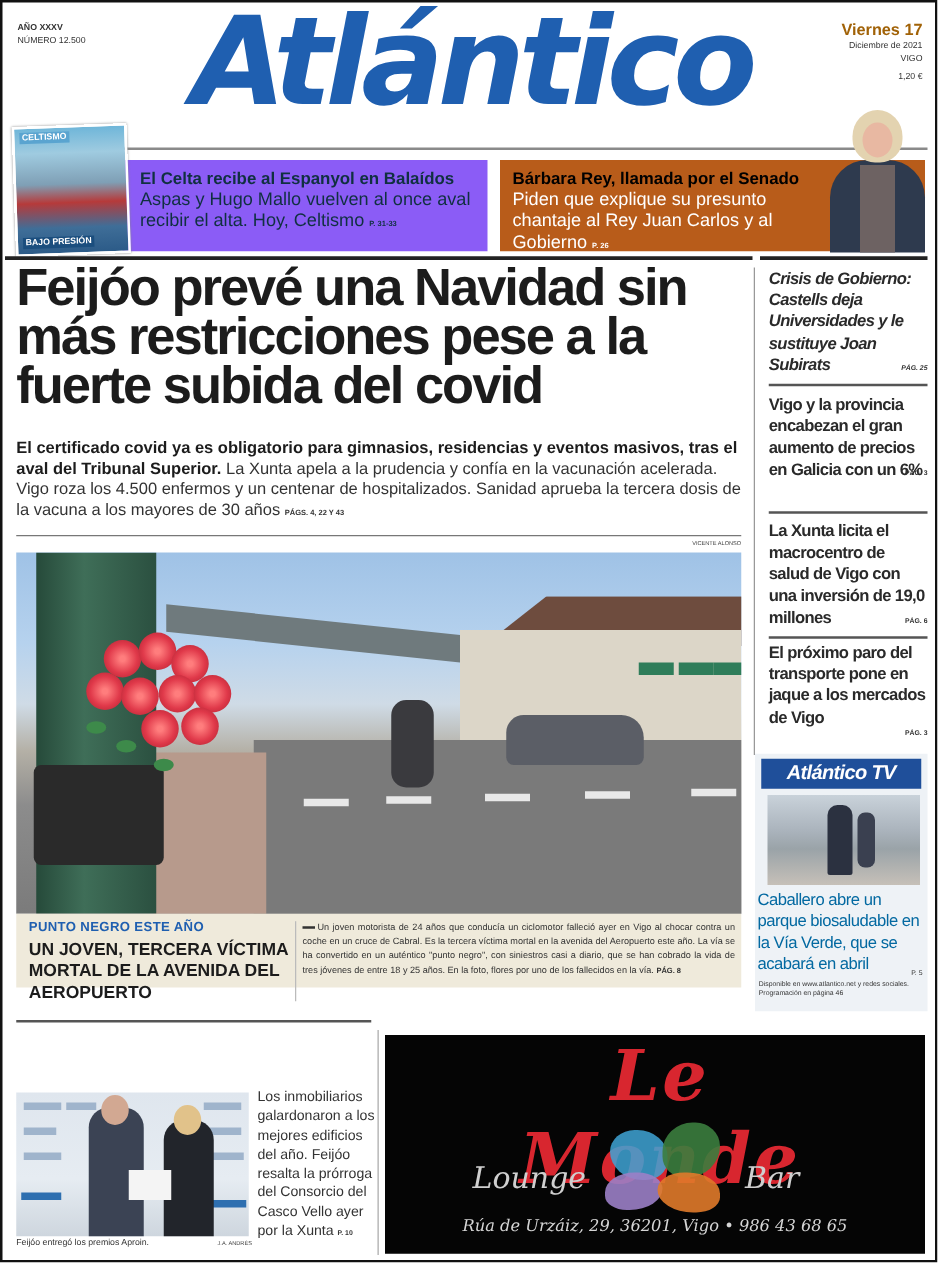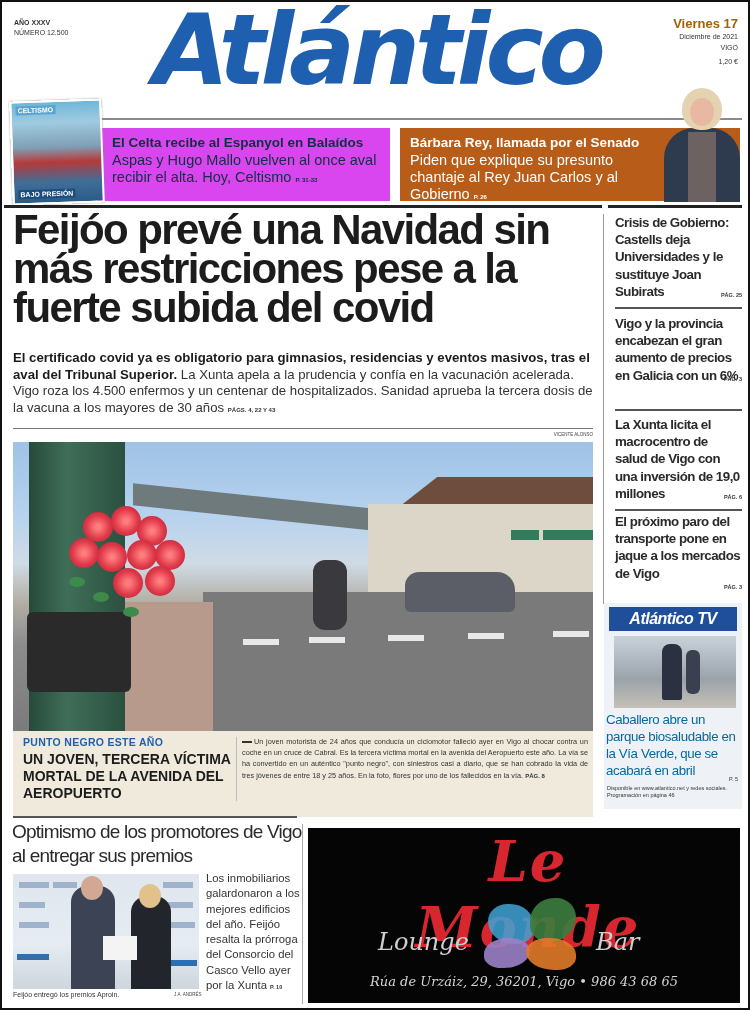--- a/index.html
+++ b/index.html
@@ -17,25 +17,25 @@
   .mast-right .day { font-size: 13px; font-weight: bold; color: #a16207; line-height: 14px; }
   .mast-right .price { margin-top: 3px; }
 
   
   .rule { position: absolute; height: 2px; background: #8a8a8a; }
   .celtismo-cover { position: absolute; left: 9px; top: 98px; width: 92px; height: 104px;
     background: linear-gradient(180deg,#6fb6d9 0%,#9fcbe0 20%,#7f9fb5 45%,#b63a3a 60%,#3f6e98 80%,#2c5b88 100%);
     transform: rotate(-2deg); border: 2px solid #fff; box-shadow: 0 0 2px #888; }
   .celtismo-cover .ct { position: absolute; left: 4px; top: 3px; font-size: 7px; font-weight: bold; color: #fff; background:#5aa4d0; padding:1px 2px; }
   .celtismo-cover .bp { position: absolute; left: 4px; bottom: 4px; font-size: 7px; font-weight: bold; color: #fff; background:#1b4e7e; padding:1px 2px; }
-  .teaser-blue { position: absolute; left: 96px; top: 126px; width: 292px; height: 73px; background: #d946ef; padding: 6px 0 0 14px; }
+  .teaser-blue { position: absolute; left: 96px; top: 126px; width: 292px; height: 73px; background: #8b5cf6; padding: 6px 0 0 14px; }
   .teaser-orange { position: absolute; left: 398px; top: 126px; width: 340px; height: 73px; background: #b85c1a; padding: 6px 0 0 10px; }
   .teaser-title { font-size: 13.5px; font-weight: bold; line-height: 18px; }
   .teaser-blue .teaser-title { color: #103040; }
-  .teaser-orange .teaser-title { color: #ffffff; }
+  .teaser-orange .teaser-title { color: #000000; }
   .teaser-body { font-size: 14.5px; line-height: 17px; }
   .teaser-blue .teaser-body { color: #103040; }
   .teaser-orange .teaser-body { color: #ffffff; }
   .pg { font-size: 6px; font-weight: bold; }
   .barbara { position: absolute; left: 660px; top: 86px; width: 80px; height: 114px; }
   .barbara .hair { position: absolute; left: 20px; top: 0; width: 40px; height: 42px; border-radius: 50% 50% 45% 45%; background: #e3d3b0; }
   .barbara .face { position: absolute; left: 28px; top: 10px; width: 24px; height: 28px; border-radius: 50%; background: #e8b8a2; }
   .barbara .body { position: absolute; left: 2px; top: 40px; width: 76px; height: 74px; border-radius: 30px 30px 0 0; background: #2e3a4e; }
   .barbara .top { position: absolute; left: 26px; top: 44px; width: 28px; height: 70px; background: #6d6262; }
 
@@ -58,21 +58,21 @@
   .ph-car { position: absolute; left: 392px; top: 130px; width: 110px; height: 40px; border-radius: 14px 18px 6px 6px; background: #5b5e66; }
   .ph-moto { position: absolute; left: 300px; top: 118px; width: 34px; height: 70px; border-radius: 12px; background: #3a3a3e; }
   .ph-stripe { position: absolute; height: 6px; background: #e8e8e8; }
   .ph-pole { position: absolute; left: 16px; top: 0; width: 96px; height: 289px; background: linear-gradient(90deg,#264a3a,#3f6e58 40%,#2b5040); }
   .ph-band { position: absolute; left: 14px; top: 170px; width: 104px; height: 80px; background: #2a2a2a; border-radius: 6px; }
   .ph-sidewalk { position: absolute; left: 110px; top: 160px; width: 90px; height: 130px; background: #b79a8c; }
   .rose { position: absolute; width: 30px; height: 30px; border-radius: 50%; background: radial-gradient(circle,#ff7d7d 10%,#e0394a 55%,#a8202e 100%); }
   .leaf { position: absolute; width: 16px; height: 10px; border-radius: 50%; background: #3d8a4a; }
 
   
-  .cap-box { position: absolute; left: 11px; top: 729px; width: 580px; height: 86px; background: #efeadb; }
+  .cap-box { position: absolute; left: 11px; top: 729px; width: 580px; height: 59px; background: #efeadb; }
   .cap-kicker { position: absolute; left: 10px; top: 5px; font-size: 10.5px; font-weight: bold; color: #1f5fb0; letter-spacing: 0.3px; }
   .cap-title { position: absolute; left: 10px; top: 20px; width: 210px; font-size: 14px; font-weight: bold; line-height: 17px; color: #1c1c1c; }
   .cap-sep { position: absolute; left: 223px; top: 6px; width: 1px; height: 64px; background: #bbb; }
   .cap-text { position: absolute; left: 229px; top: 5px; width: 346px; font-size: 7.3px; line-height: 11.2px; color: #333; text-align: justify; }
   .cap-text .dash { display: inline-block; width: 10px; height: 2px; background: #333; vertical-align: middle; margin-right: 2px; }
 
   
   .rc-topbar { position: absolute; left: 606px; top: 203px; width: 134px; height: 3px; background: #222; }
   .rc-vline { position: absolute; left: 601px; top: 212px; width: 1px; height: 390px; background: #999; }
   .brief { position: absolute; left: 613px; width: 127px; }
@@ -206,21 +206,21 @@
     <div class="cap-title">UN JOVEN, TERCERA VÍCTIMA MORTAL DE LA AVENIDA DEL AEROPUERTO</div>
     <div class="cap-sep"></div>
     <div class="cap-text">
       <span class="dash"></span><span>Un joven motorista de 24 años que conducía un ciclomotor falleció ayer en Vigo al chocar contra un coche en un cruce de Cabral. Es la tercera víctima mortal en la avenida del Aeropuerto este año. La vía se ha convertido en un auténtico "punto negro", con siniestros casi a diario, que se han cobrado la vida de tres jóvenes de entre 18 y 25 años. En la foto, flores por uno de los fallecidos en la vía.</span> <b class="pg" style="font-size:6px;">PÁG. 8</b>
     </div>
   </div>
 
   <div class="rc-topbar"></div>
   <div class="rc-vline"></div>
 
-  <div class="brief" style="top:212px;">
+  <div class="brief" style="top:212px;font-style:italic;">
     <div class="bt">Crisis de Gobierno: Castells deja Universidades y le sustituye Joan Subirats</div>
     <div class="bp">PÁG. 25</div>
   </div>
   <div class="brief-rule" style="top:305px;"></div>
 
   <div class="brief" style="top:313px;">
     <div class="bt">Vigo y la provincia encabezan el gran aumento de precios en Galicia con un 6%</div>
     <div class="bp">PÁG. 3</div>
   </div>
   <div class="brief-rule" style="top:407px;"></div>
@@ -241,21 +241,20 @@
     <div class="tv-photo">
       <div class="tv-person"></div>
         <div class="tv-person2"></div>
     </div>
     <div class="tv-title">Caballero abre un parque biosaludable en la Vía Verde, que se acabará en abril</div>
     <div class="tv-pg">P. 5</div>
     <div class="tv-note">Disponible en www.atlantico.net y redes sociales. Programación en página 46</div>
   </div>
 
   <div class="bottom-rule"></div>
-  <div class="promo-title">Optimismo de los promotores de Vigo al entregar sus premios</div>
   <div class="promo-photo">
     <div class="promo-logo" style="left:6px;top:8px;width:30px;"></div>
     <div class="promo-logo" style="left:40px;top:8px;width:24px;"></div>
     <div class="promo-logo" style="left:150px;top:8px;width:30px;"></div>
     <div class="promo-logo" style="left:6px;top:28px;width:26px;"></div>
     <div class="promo-logo" style="left:150px;top:28px;width:30px;"></div>
     <div class="promo-logo" style="left:6px;top:48px;width:30px;"></div>
     <div class="promo-logo" style="left:156px;top:48px;width:26px;"></div>
     <div class="promo-logo" style="left:4px;top:80px;width:32px;background:#2e6fb0;"></div>
     <div class="promo-logo" style="left:150px;top:86px;width:34px;background:#2e6fb0;"></div>

